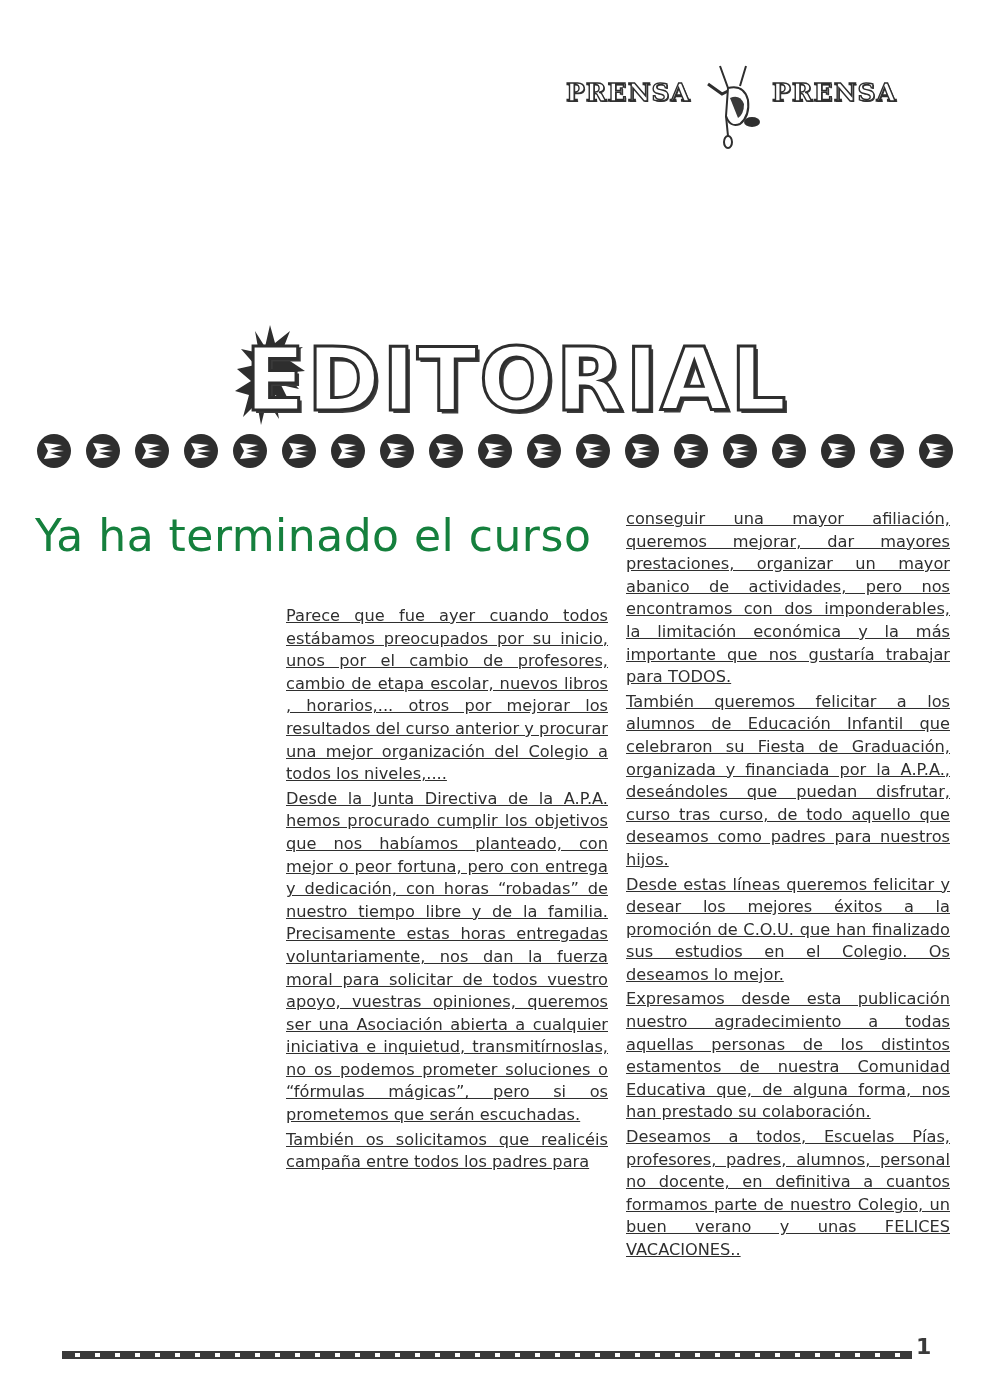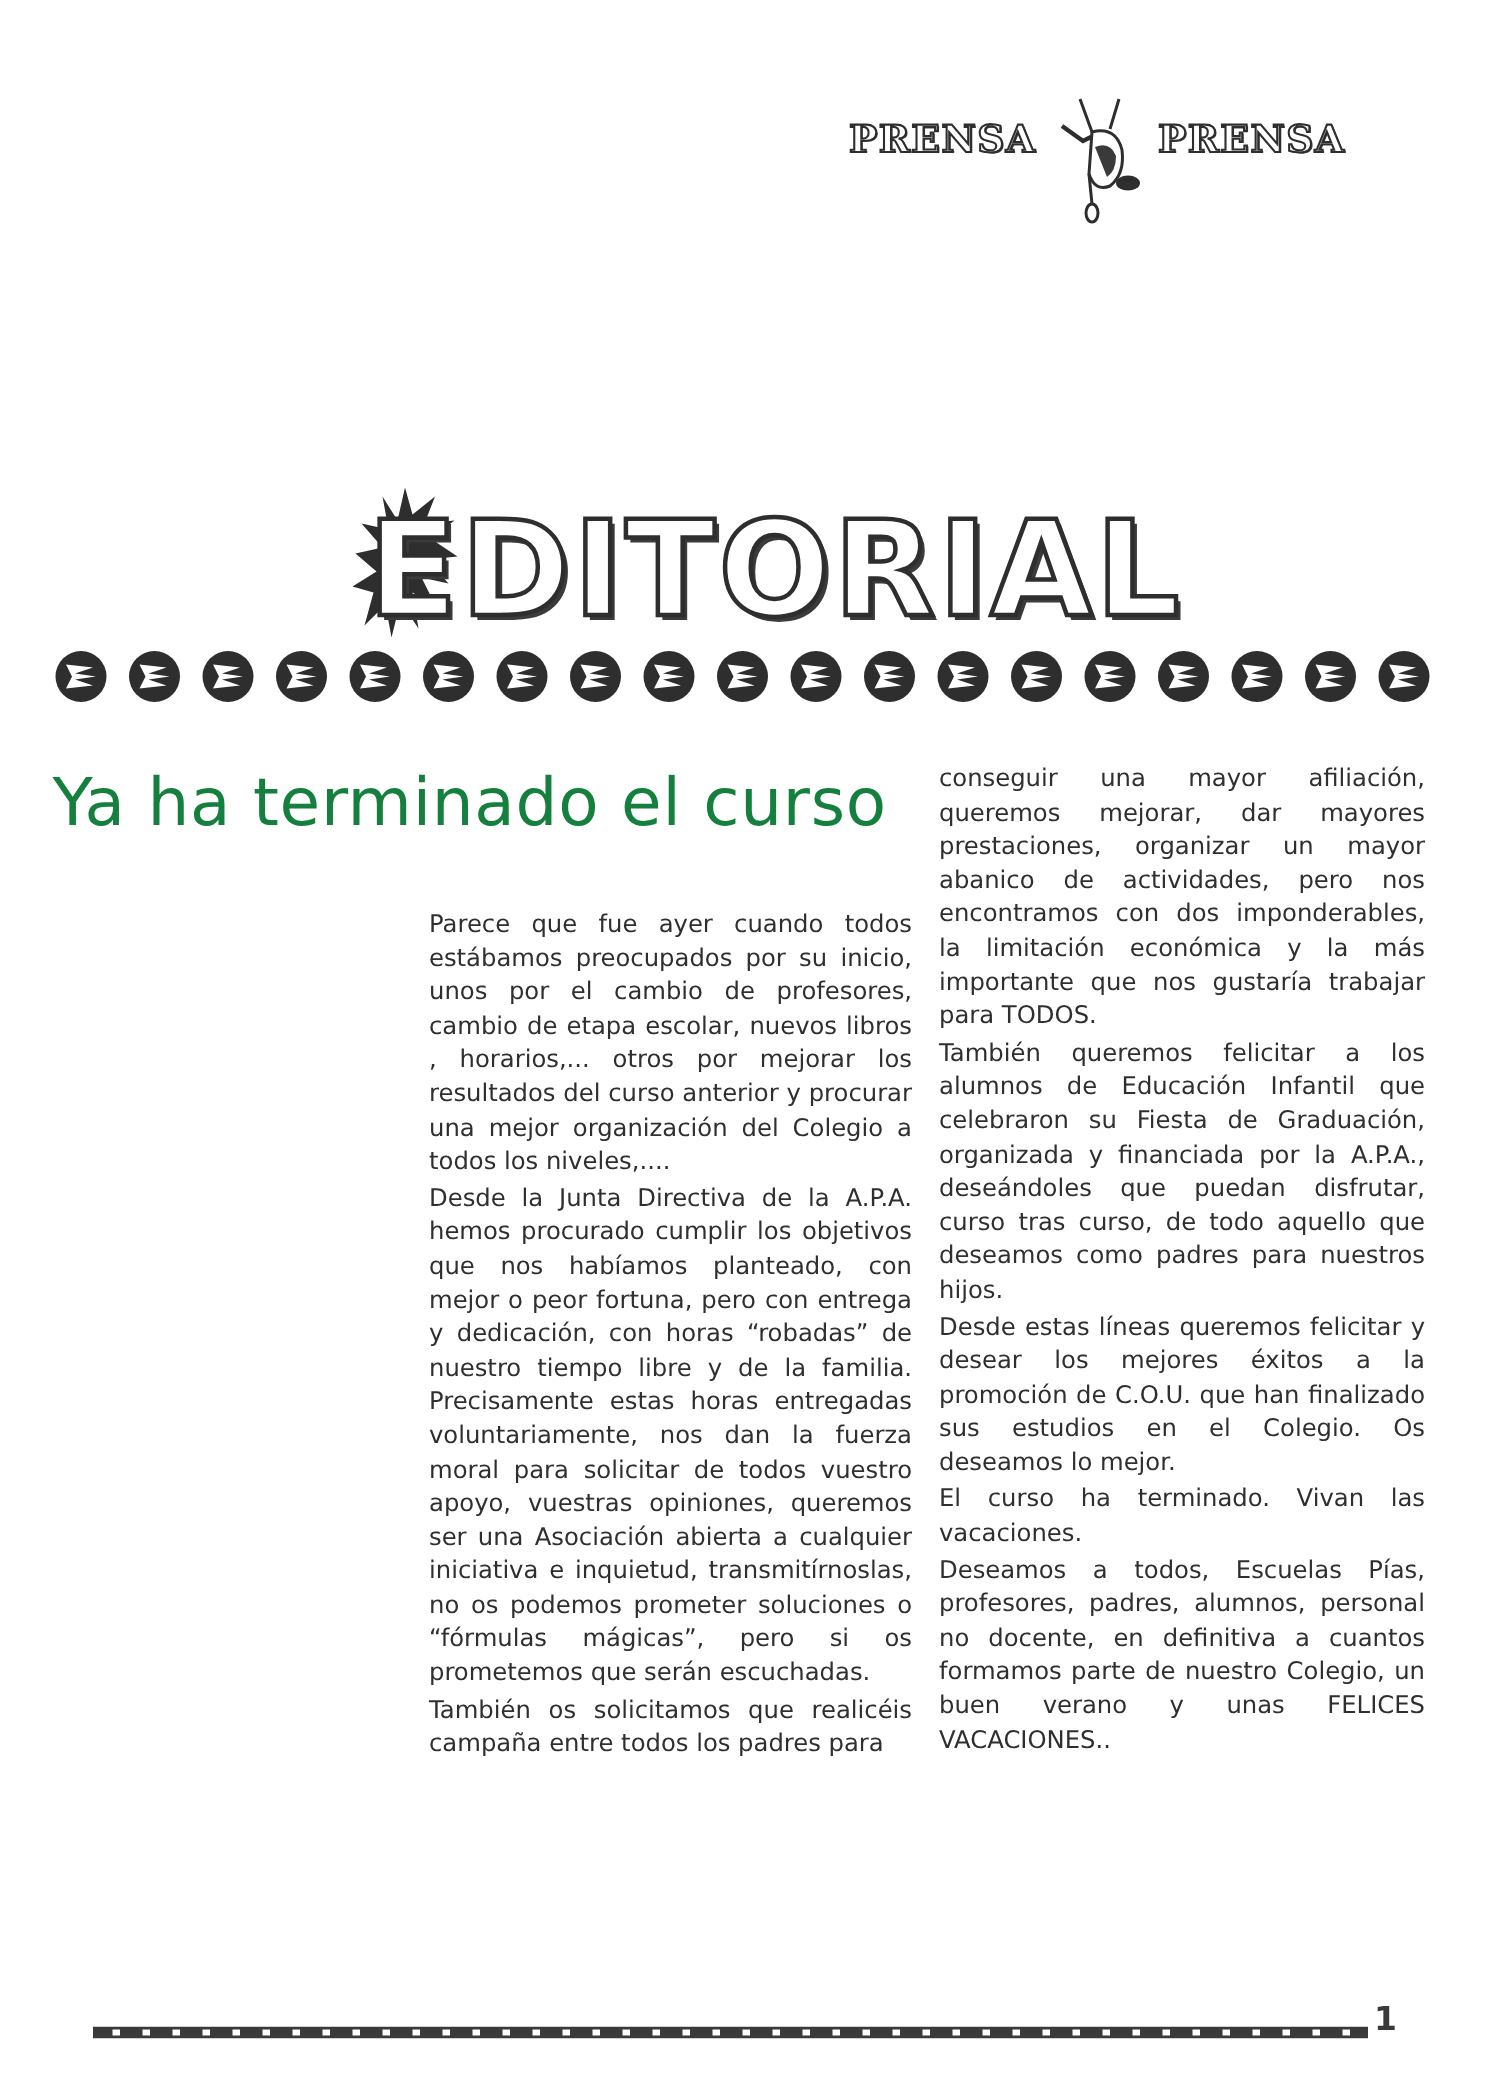--- a/index.html
+++ b/index.html
@@ -32,21 +32,21 @@
     .circle-row .dot { width: 38px; height: 38px; }
 
     
     .headline {
       position: absolute; left: 35px; top: 510px; width: 570px;
       font-family: "DejaVu Sans", sans-serif; font-weight: normal; font-size: 44px;
       letter-spacing: 0.5px; color: #15803d;
     }
 
     
-    .column { position: absolute; font-family: "DejaVu Sans", sans-serif; font-size: 16.2px; line-height: 22.6px; color: #2f2f2f; text-align: justify; hyphens: manual; }
+    .column { position: absolute; font-family: "DejaVu Sans", sans-serif; font-size: 16.2px; line-height: 22.6px; color: #2f2f2f; text-align: justify; hyphens: manual; text-decoration: underline; }
     .column.left { left: 286px; top: 605px; width: 322px; }
     .column.right { left: 626px; top: 508px; width: 324px; }
     .column p { margin-bottom: 2px; }
 
     
     .footer-rule { position: absolute; left: 62px; top: 1351px; width: 850px; height: 8px; }
     .page-number {
       position: absolute; left: 916px; top: 1334px;
       font-family: "DejaVu Sans", sans-serif; font-weight: bold; font-size: 22px; color: #3a3a3a;
     }
@@ -157,21 +157,21 @@
 <div class="column left">
   <p>Parece que fue ayer cuando todos estábamos preocupados por su inicio, unos por el cambio de profesores, cambio de etapa escolar, nuevos libros , horarios,... otros por mejorar los resultados del curso anterior y procurar una mejor organización del Colegio a todos los niveles,....</p>
   <p>Desde la Junta Directiva de la A.P.A. hemos procurado cumplir los objetivos que nos habíamos planteado, con mejor o peor fortuna, pero con entrega y dedicación, con horas “robadas” de nuestro tiempo libre y de la familia. Precisamente estas horas entregadas voluntariamente, nos dan la fuerza moral para solicitar de todos vuestro apoyo, vuestras opiniones, queremos ser una Asociación abierta a cualquier iniciativa e inquietud, transmitírnoslas, no os podemos prometer soluciones o “fórmulas mágicas”, pero si os prometemos que serán escuchadas.</p>
   <p>También os solicitamos que realicéis campaña entre todos los padres para</p>
 </div>
 
 <div class="column right">
   <p>conseguir una mayor afiliación, queremos mejorar, dar mayores prestaciones, organizar un mayor abanico de actividades, pero nos encontramos con dos imponderables, la limitación económica y la más importante que nos gustaría trabajar para TODOS.</p>
   <p>También queremos felicitar a los alumnos de Educación Infantil que celebraron su Fiesta de Graduación, organizada y financiada por la A.P.A., deseándoles que puedan disfrutar, curso tras curso, de todo aquello que deseamos como padres para nuestros hijos.</p>
   <p>Desde estas líneas queremos felicitar y desear los mejores éxitos a la promoción de C.O.U. que han finalizado sus estudios en el Colegio. Os deseamos lo mejor.</p>
-  <p>El curso ha terminado. Vivan las vacaciones.</p>
+  <p>Expresamos desde esta publicación nuestro agradecimiento a todas aquellas personas de los distintos estamentos de nuestra Comunidad Educativa que, de alguna forma, nos han prestado su colaboración.</p>
   <p>Deseamos a todos, Escuelas Pías, profesores, padres, alumnos, personal no docente, en definitiva a cuantos formamos parte de nuestro Colegio, un buen verano y unas FELICES VACACIONES..</p>
 </div>
 
 <svg class="footer-rule" viewBox="0 0 850 8" preserveAspectRatio="none">
   <defs>
     <pattern id="chain" width="20" height="8" patternUnits="userSpaceOnUse">
       <rect x="0" y="0" width="20" height="8" fill="#3a3a3a"></rect>
       <rect x="13" y="2" width="5" height="4" fill="#ffffff"></rect>
     </pattern>
   </defs>

